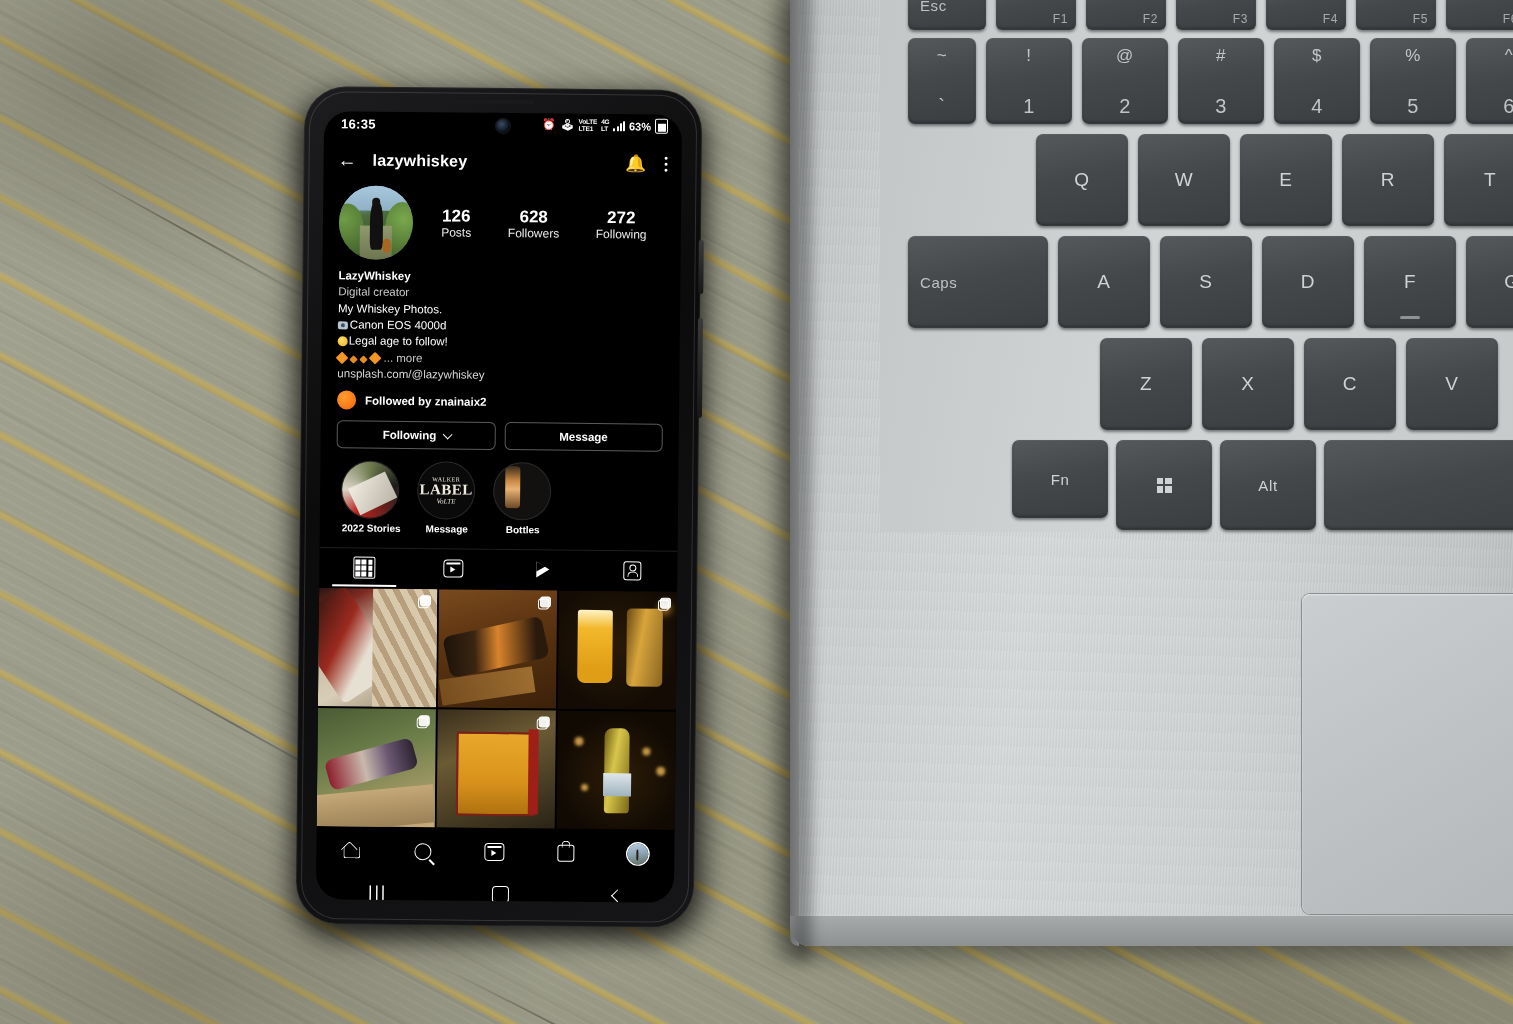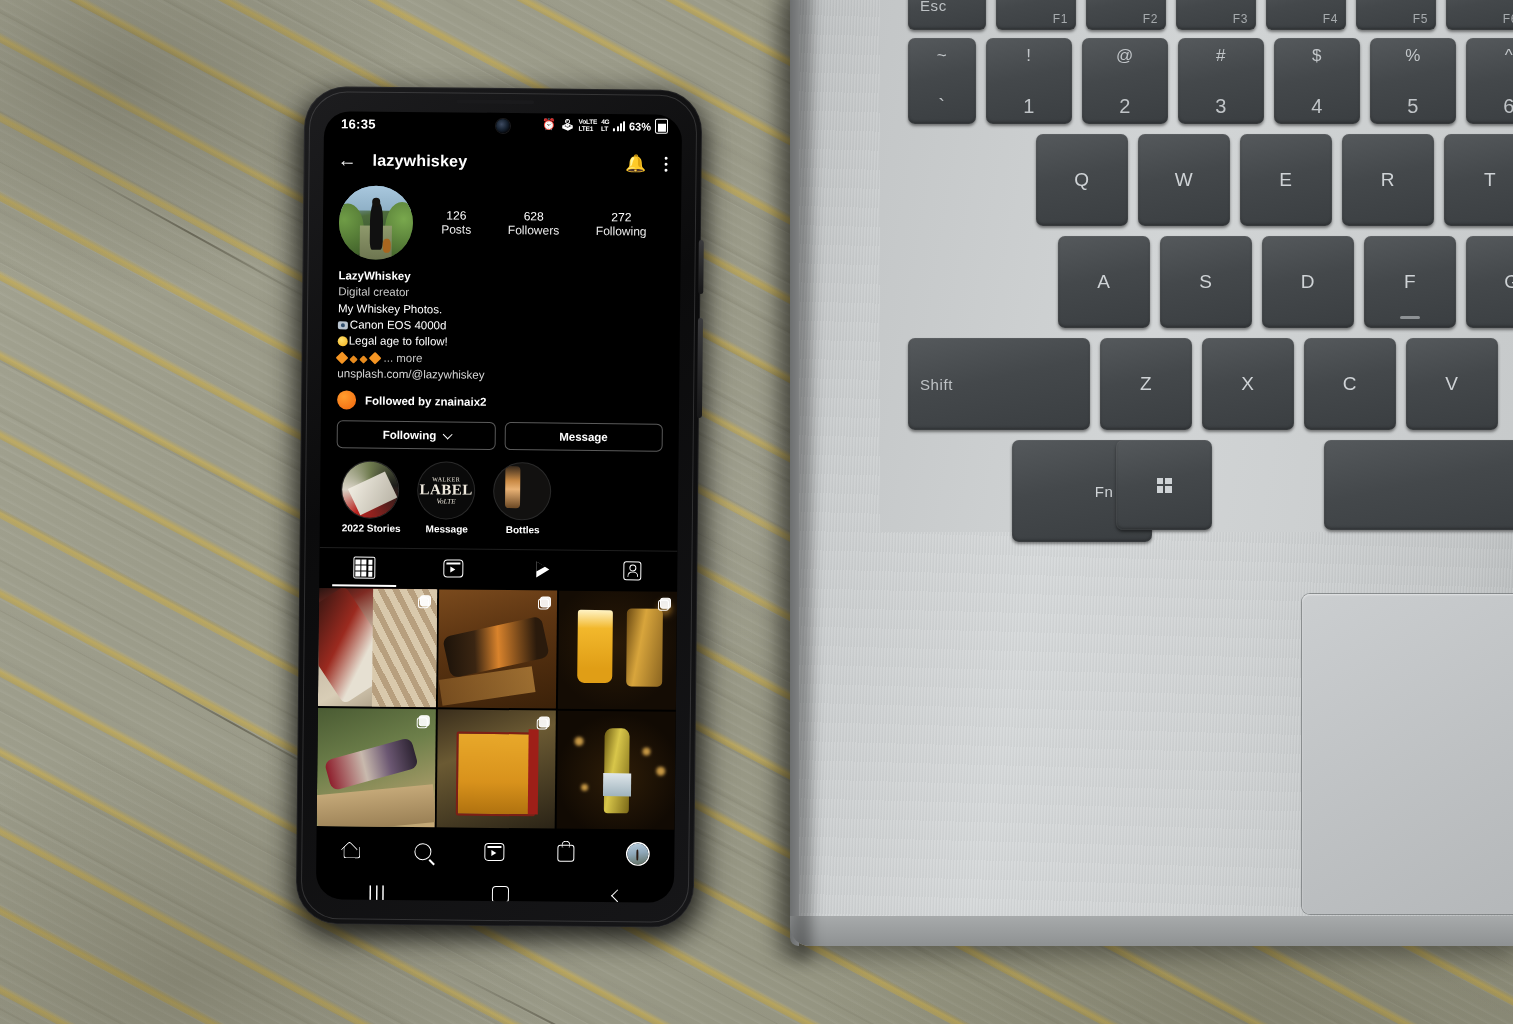--- a/index.html
+++ b/index.html
@@ -98,21 +98,21 @@
   .av-sky{position:absolute;left:0;right:0;top:0;height:34%;background:linear-gradient(180deg,#a9c8de,#8fb0c6);}
   .av-bushL{position:absolute;left:-8px;top:24%;width:44%;height:72%;border-radius:50% 50% 30% 30%;background:radial-gradient(circle at 40% 30%,#6f9c46,#3d5c28);}
   .av-bushR{position:absolute;right:-6px;top:22%;width:46%;height:76%;border-radius:50% 50% 30% 30%;background:radial-gradient(circle at 55% 30%,#79a84d,#3f5f29);}
   .av-path{position:absolute;left:28%;bottom:0;width:44%;height:46%;background:linear-gradient(180deg,#8f9a6c,#6d7550);}
   .av-person{position:absolute;left:42%;top:22%;width:17%;height:64%;background:#111;border-radius:40% 40% 18% 18%;}
   .av-head{position:absolute;left:44%;top:16%;width:12%;height:12%;border-radius:50%;background:#14110e;}
   .av-dog{position:absolute;left:60%;bottom:10%;width:10%;height:18%;border-radius:40%;background:#a8661f;}
 
   .stats{display:flex;flex:1;justify-content:space-around;padding-left:10px;color:#fff;}
   .stat{text-align:center;}
-  .stat .num{font-size:12px;font-weight:400;line-height:1.15;}
+  .stat .num{font-size:17px;font-weight:700;line-height:1.15;}
   .stat .lbl{font-size:12px;line-height:1.25;color:#eaeaea;}
 
   .bio{padding:8px 16px 0 16px;color:#fff;font-size:11.5px;line-height:1.42;}
   .bio .name{font-weight:700;}
   .bio .cat{color:#c9c9c9;}
   .bio .link{color:#d8d8d8;}
   .emoji-cam{display:inline-block;width:10px;height:8px;border-radius:2px;background:#b9c4cf;position:relative;vertical-align:-1px;margin-right:2px;}
   .emoji-cam:after{content:"";position:absolute;left:3px;top:1.6px;width:4px;height:4px;border-radius:50%;background:#33506e;}
   .emoji-sun{display:inline-block;width:10px;height:10px;border-radius:50%;background:radial-gradient(circle at 38% 34%,#ffe06a,#f2b01f);vertical-align:-2px;margin-right:1px;}
   .dia{display:inline-block;width:9px;height:9px;background:#f59523;transform:rotate(45deg);margin-right:4px;vertical-align:-1px;border-radius:1px;}
@@ -283,63 +283,66 @@
     <div class="key" style="left:450px;top:148px;width:92px;height:92px;">
         <span>E</span>
       </div>
     <div class="key" style="left:552px;top:148px;width:92px;height:92px;">
         <span>R</span>
       </div>
     <div class="key" style="left:654px;top:148px;width:92px;height:92px;">
         <span>T</span>
       </div>
 
+    <div class="key small" style="left:118px;top:250px;width:140px;height:92px;">
+      <span class="side">Caps</span>
+    </div>
     <div class="key" style="left:268px;top:250px;width:92px;height:92px;">
         <span>A</span>
       </div>
     <div class="key" style="left:370px;top:250px;width:92px;height:92px;">
         <span>S</span>
       </div>
     <div class="key" style="left:472px;top:250px;width:92px;height:92px;">
         <span>D</span>
       </div>
     <div class="key" style="left:574px;top:250px;width:92px;height:92px;">
       <span>F</span>
       <span class="homing"></span>
     </div>
     <div class="key" style="left:676px;top:250px;width:92px;height:92px;">
         <span>G</span>
       </div>
 
-    <div class="key small" style="left:118px;top:352px;width:182px;height:92px;">
-      <span class="side">Shift</span>
-    </div>
     <div class="key" style="left:310px;top:352px;width:92px;height:92px;">
         <span>Z</span>
       </div>
     <div class="key" style="left:412px;top:352px;width:92px;height:92px;">
         <span>X</span>
       </div>
     <div class="key" style="left:514px;top:352px;width:92px;height:92px;">
         <span>C</span>
       </div>
     <div class="key" style="left:616px;top:352px;width:92px;height:92px;">
         <span>V</span>
       </div>
 
-    <div class="key small" style="left:222px;top:454px;width:96px;height:102px;padding-left:44px;">
+    <div class="key small" style="left:222px;top:454px;width:96px;height:78px;">
       <span>Fn</span>
     </div>
     <div class="key" style="left:326px;top:454px;width:96px;height:90px;">
       <span class="winico">
           <i></i>
           <i></i>
           <i></i>
           <i></i>
         </span>
+    </div>
+    <div class="key small" style="left:430px;top:454px;width:96px;height:90px;">
+      <span>Alt</span>
     </div>
     <div class="key" style="left:534px;top:454px;width:230px;height:90px;"></div>
 
     <div class="trackpad"></div>
     <div class="laptop-bot"></div>
   </div>
   <div class="laptop-shadow"></div>
 
   <div class="phone-shadow"></div>
   <div class="phone">

